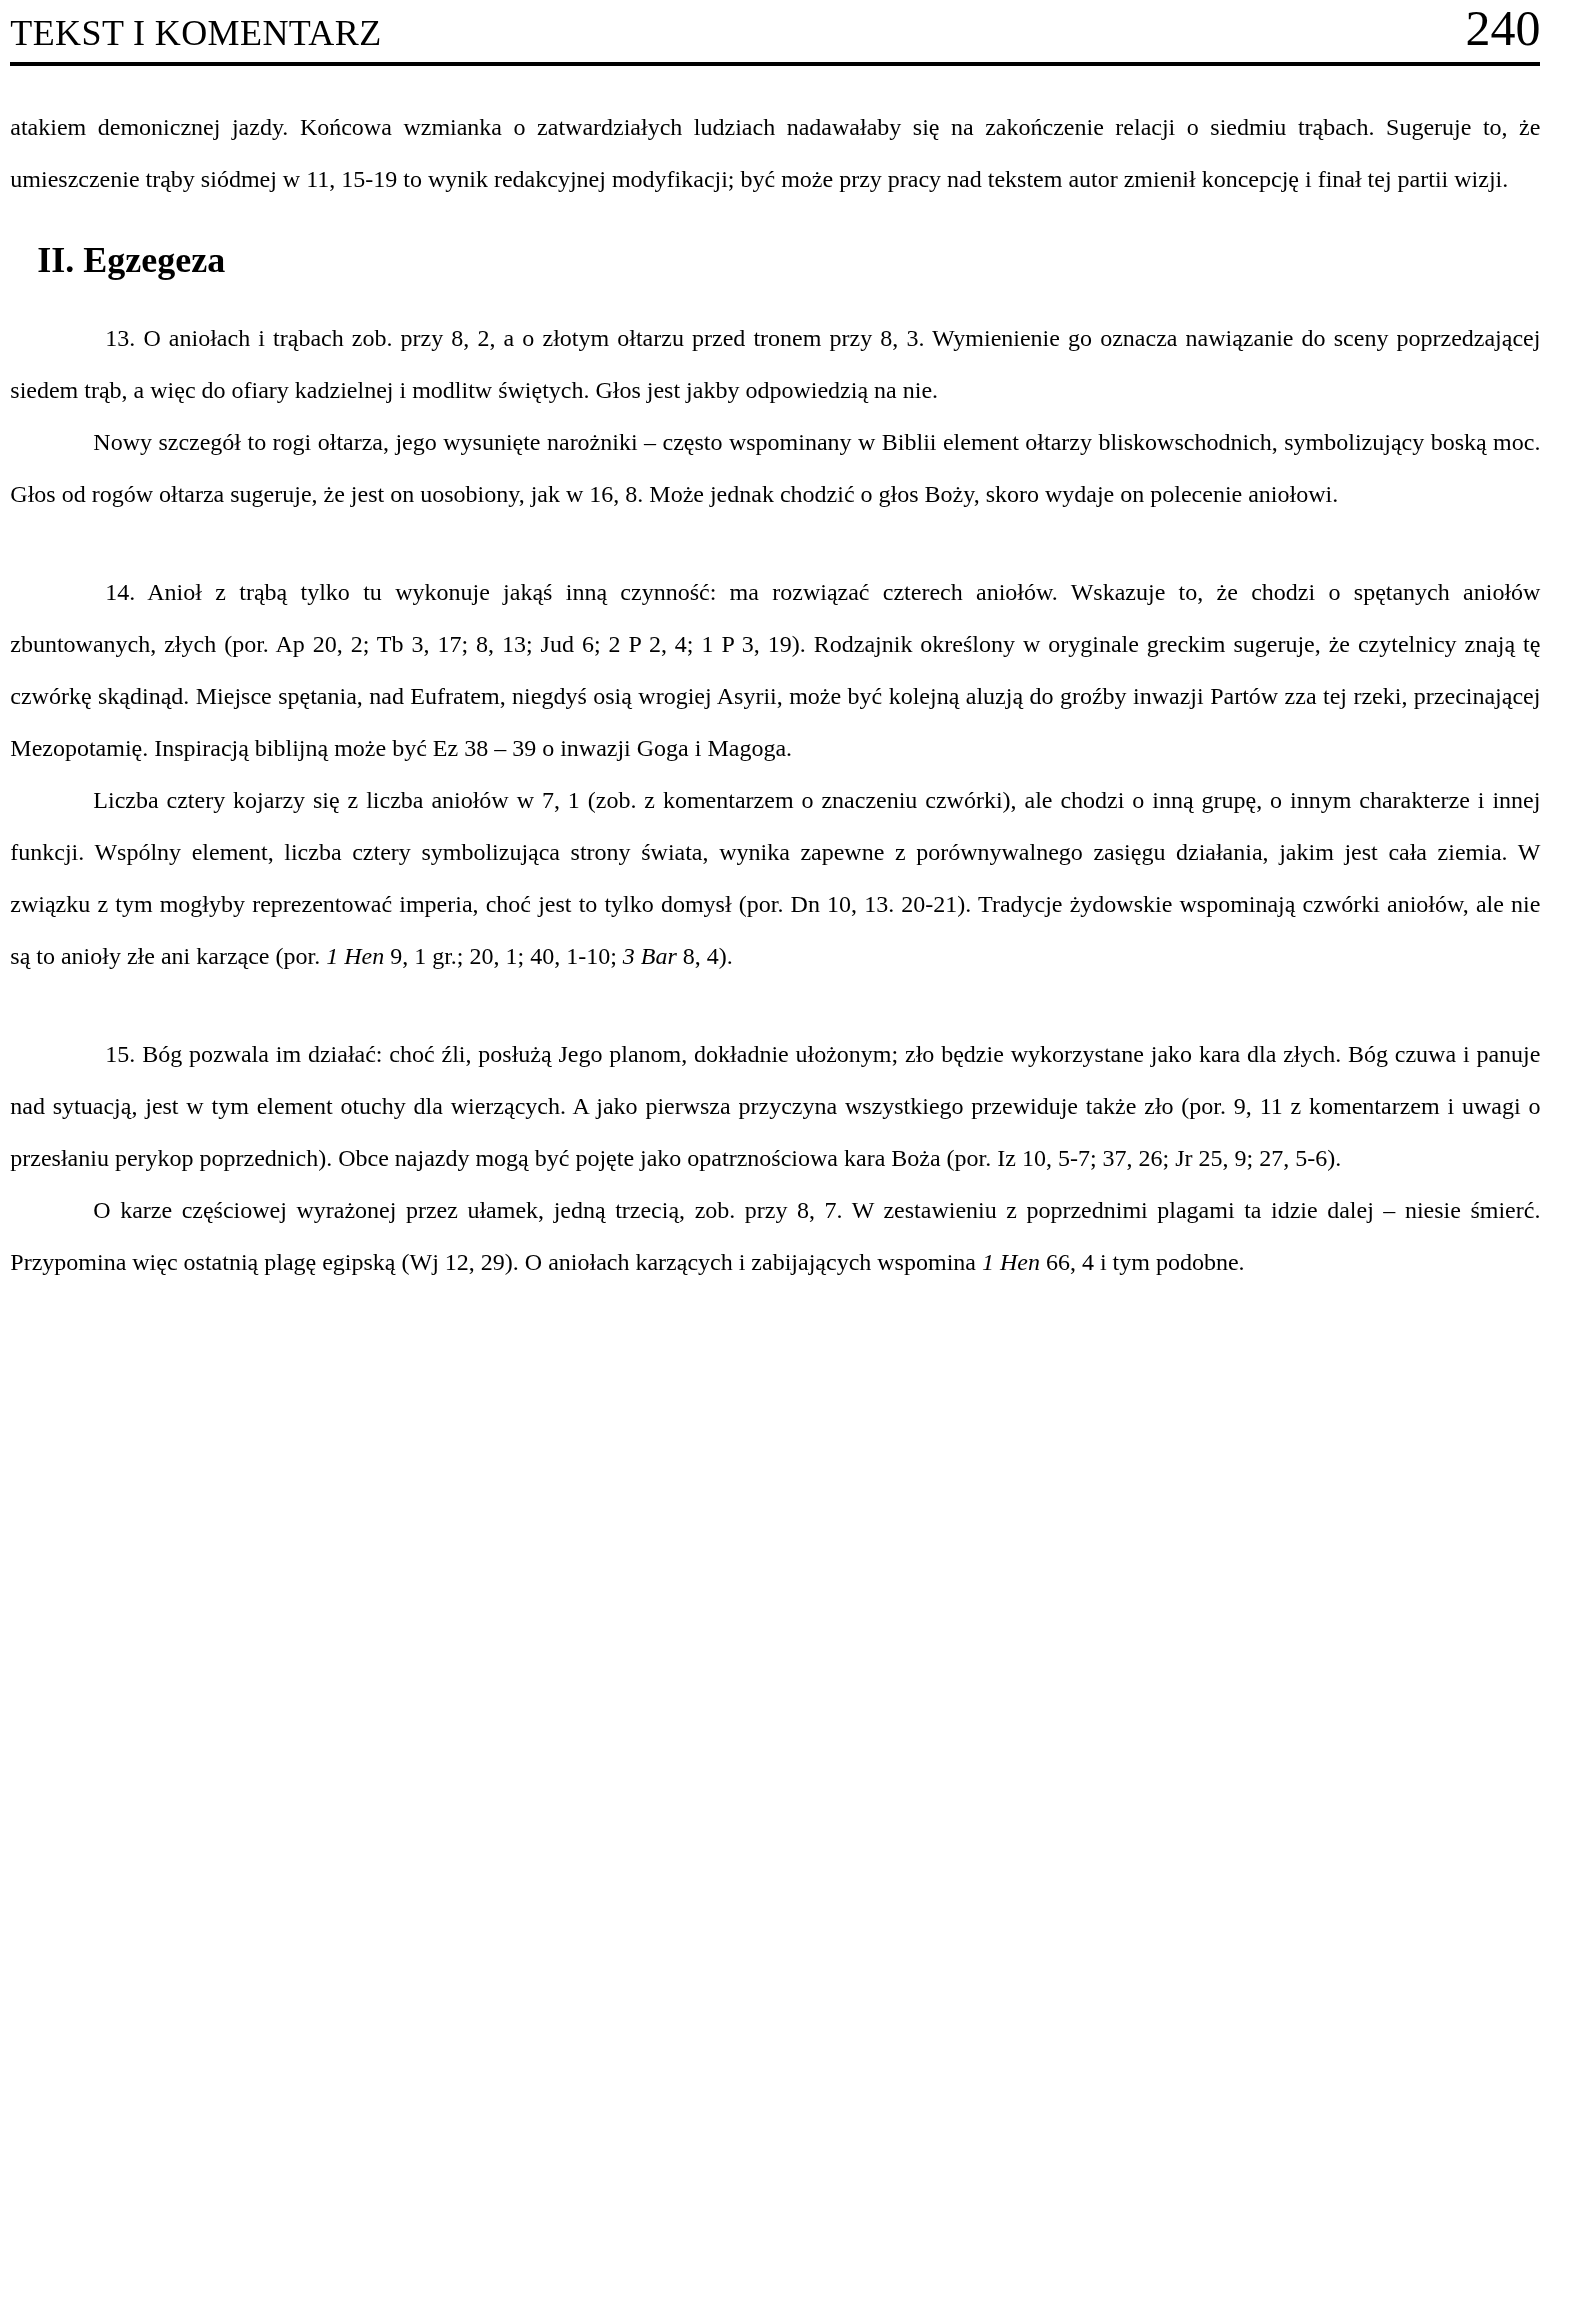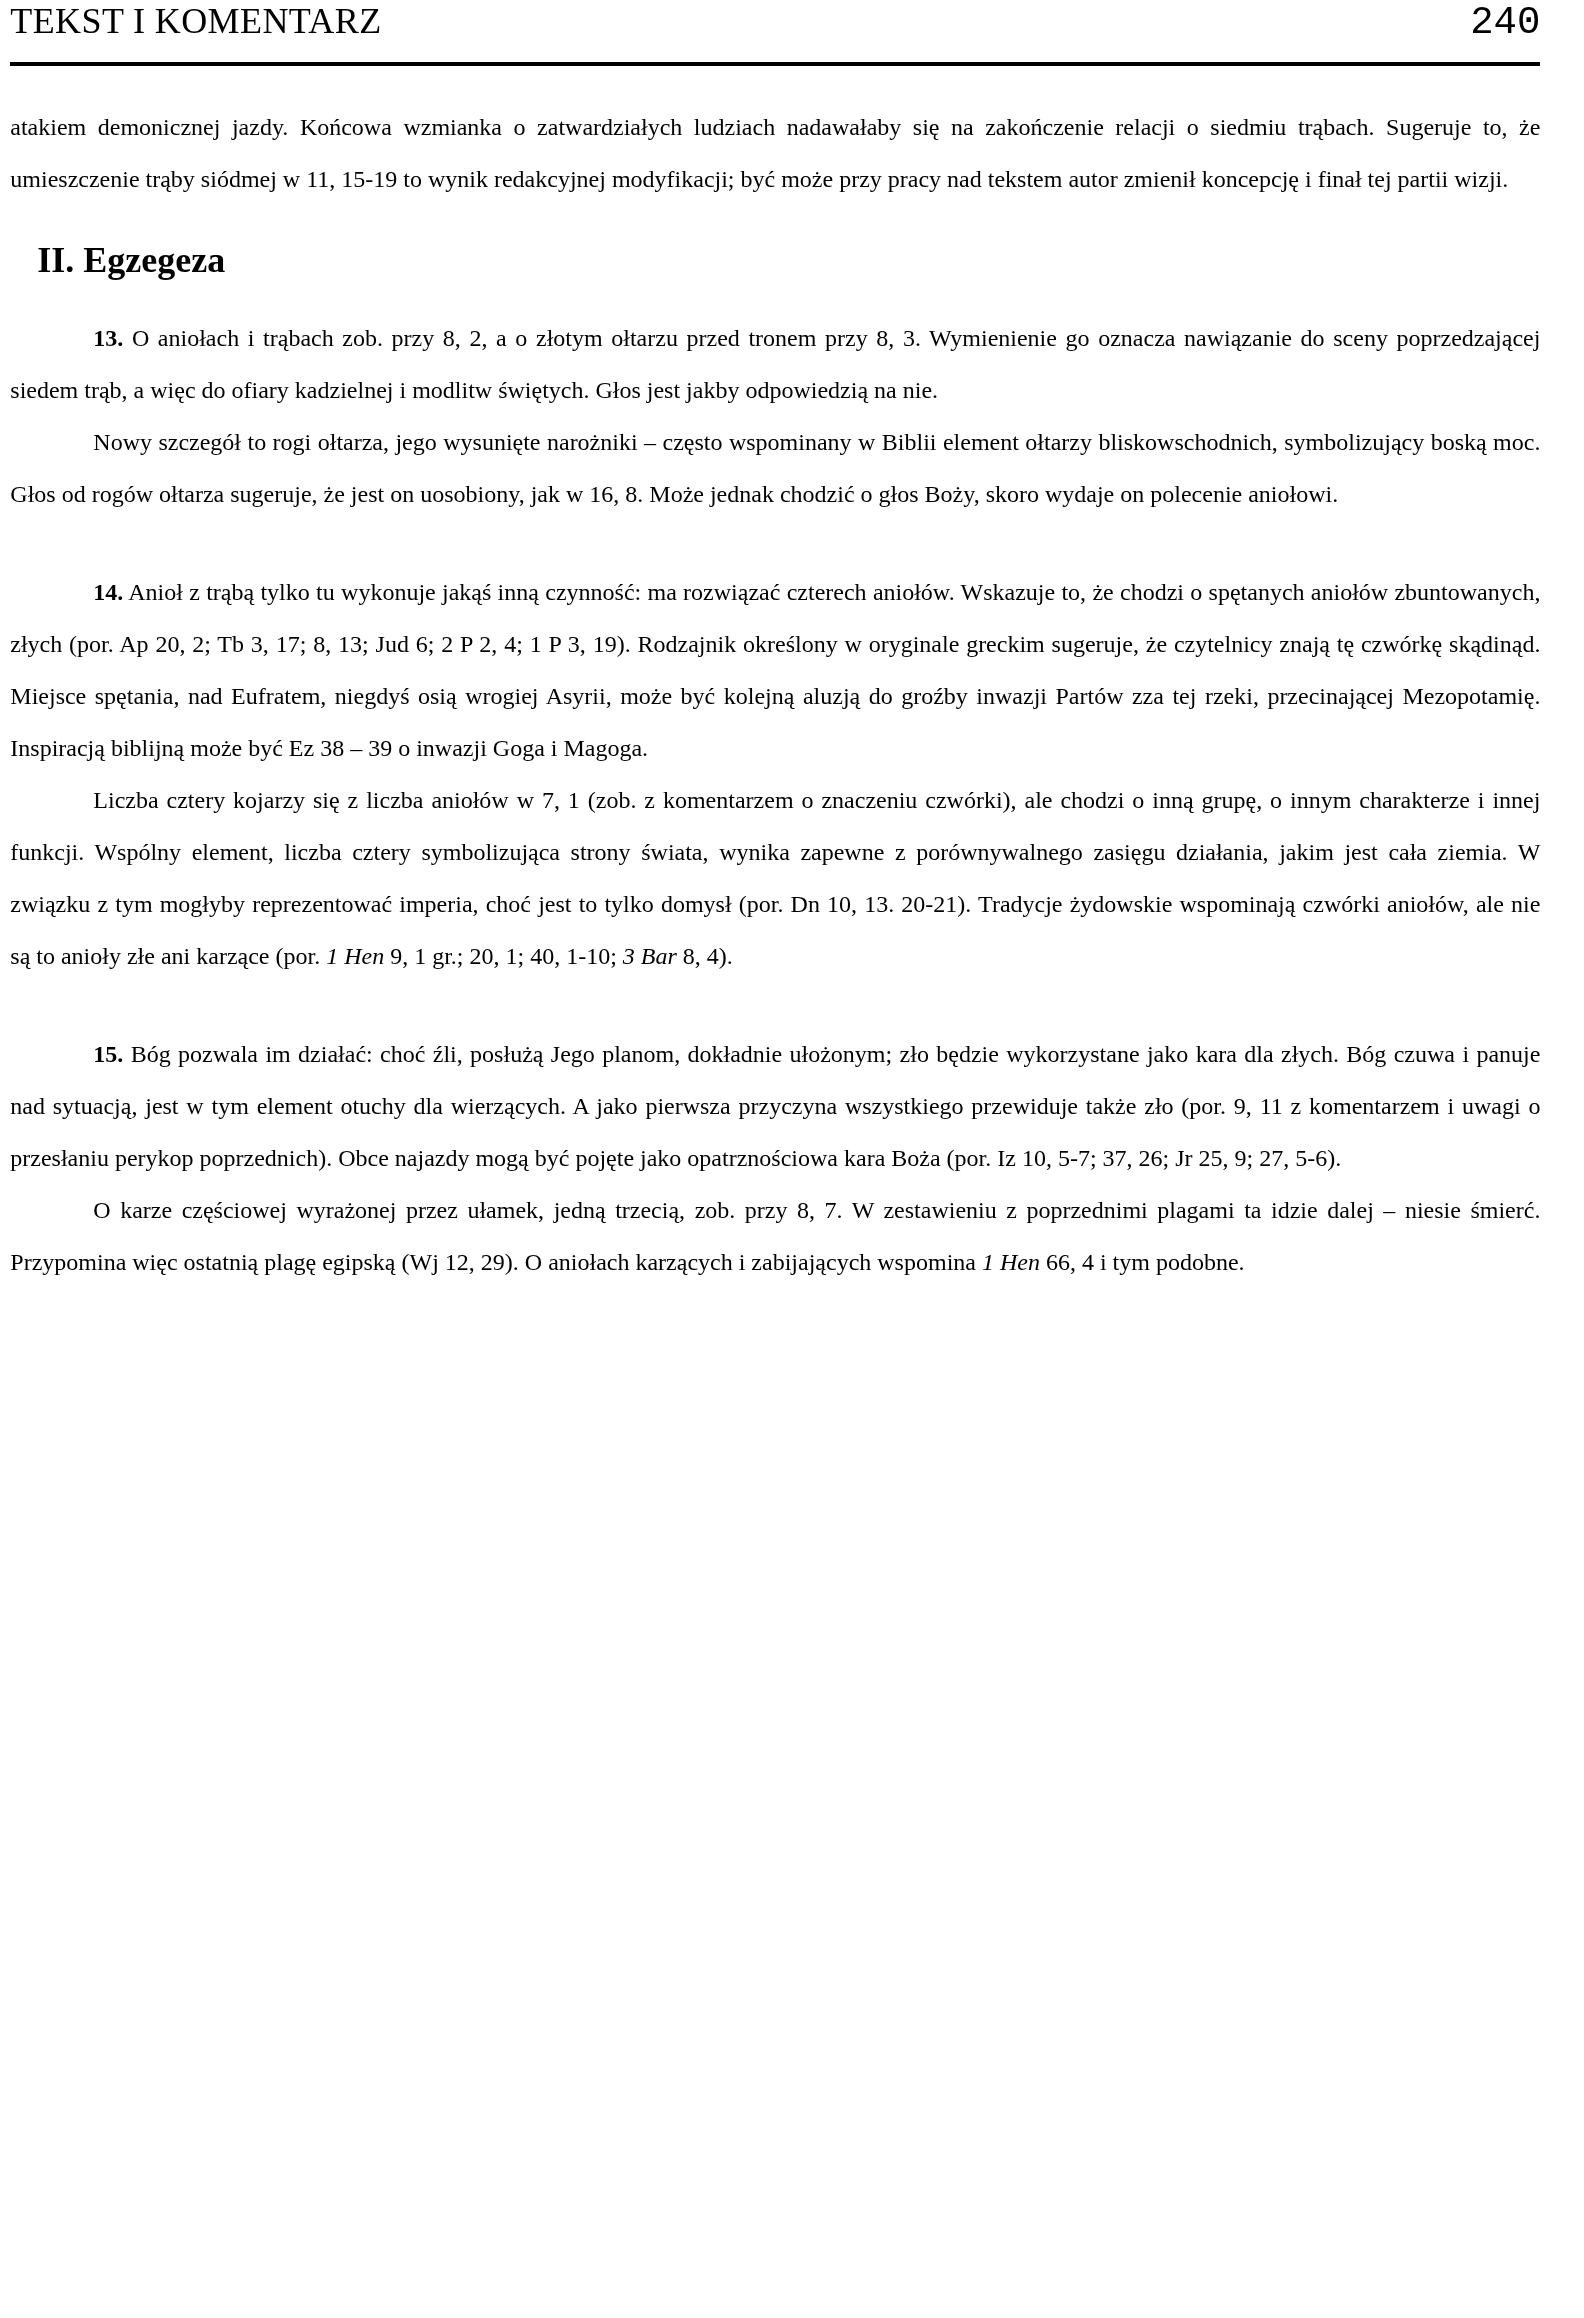--- a/index.html
+++ b/index.html
@@ -32,24 +32,23 @@
     padding: 3.2px 0 0 0;
     height: 57px;
   }
   .head-title {
     font-size: 36px;
     letter-spacing: 0.4px;
     line-height: 1;
     white-space: nowrap;
   }
   .head-folio {
-    font-size: 39px;
+    font-size: 50px;
     line-height: 1;
     padding-right: 20.6px;
-    font-family: Liberation Mono, monospace;
   }
   .head-rule {
     height: 4px;
     background: #000000;
     margin: 1.6px 20.6px 0 0;
   }
 
   
   .body-copy {
     margin-top: 35px;
@@ -67,21 +66,21 @@
   p.indent { text-indent: 83px; }
 
   .section-heading {
     margin: 36px 0 32px 27px;
     font-size: 36px;
     font-weight: bold;
     line-height: 1.1;
   }
   .gap-lg { height: 46px; }
 
-  b, .num { font-weight: bold; }
+  b, .num { font-weight: normal; margin-left: 12px; }
   i, .cite { font-style: italic; }
 </style>
 </head>
 <body>
 
 <div class="page">
 
   <div class="running-head">
     <span class="head-title">TEKST I KOMENTARZ</span>
     <span class="head-folio">240</span>

